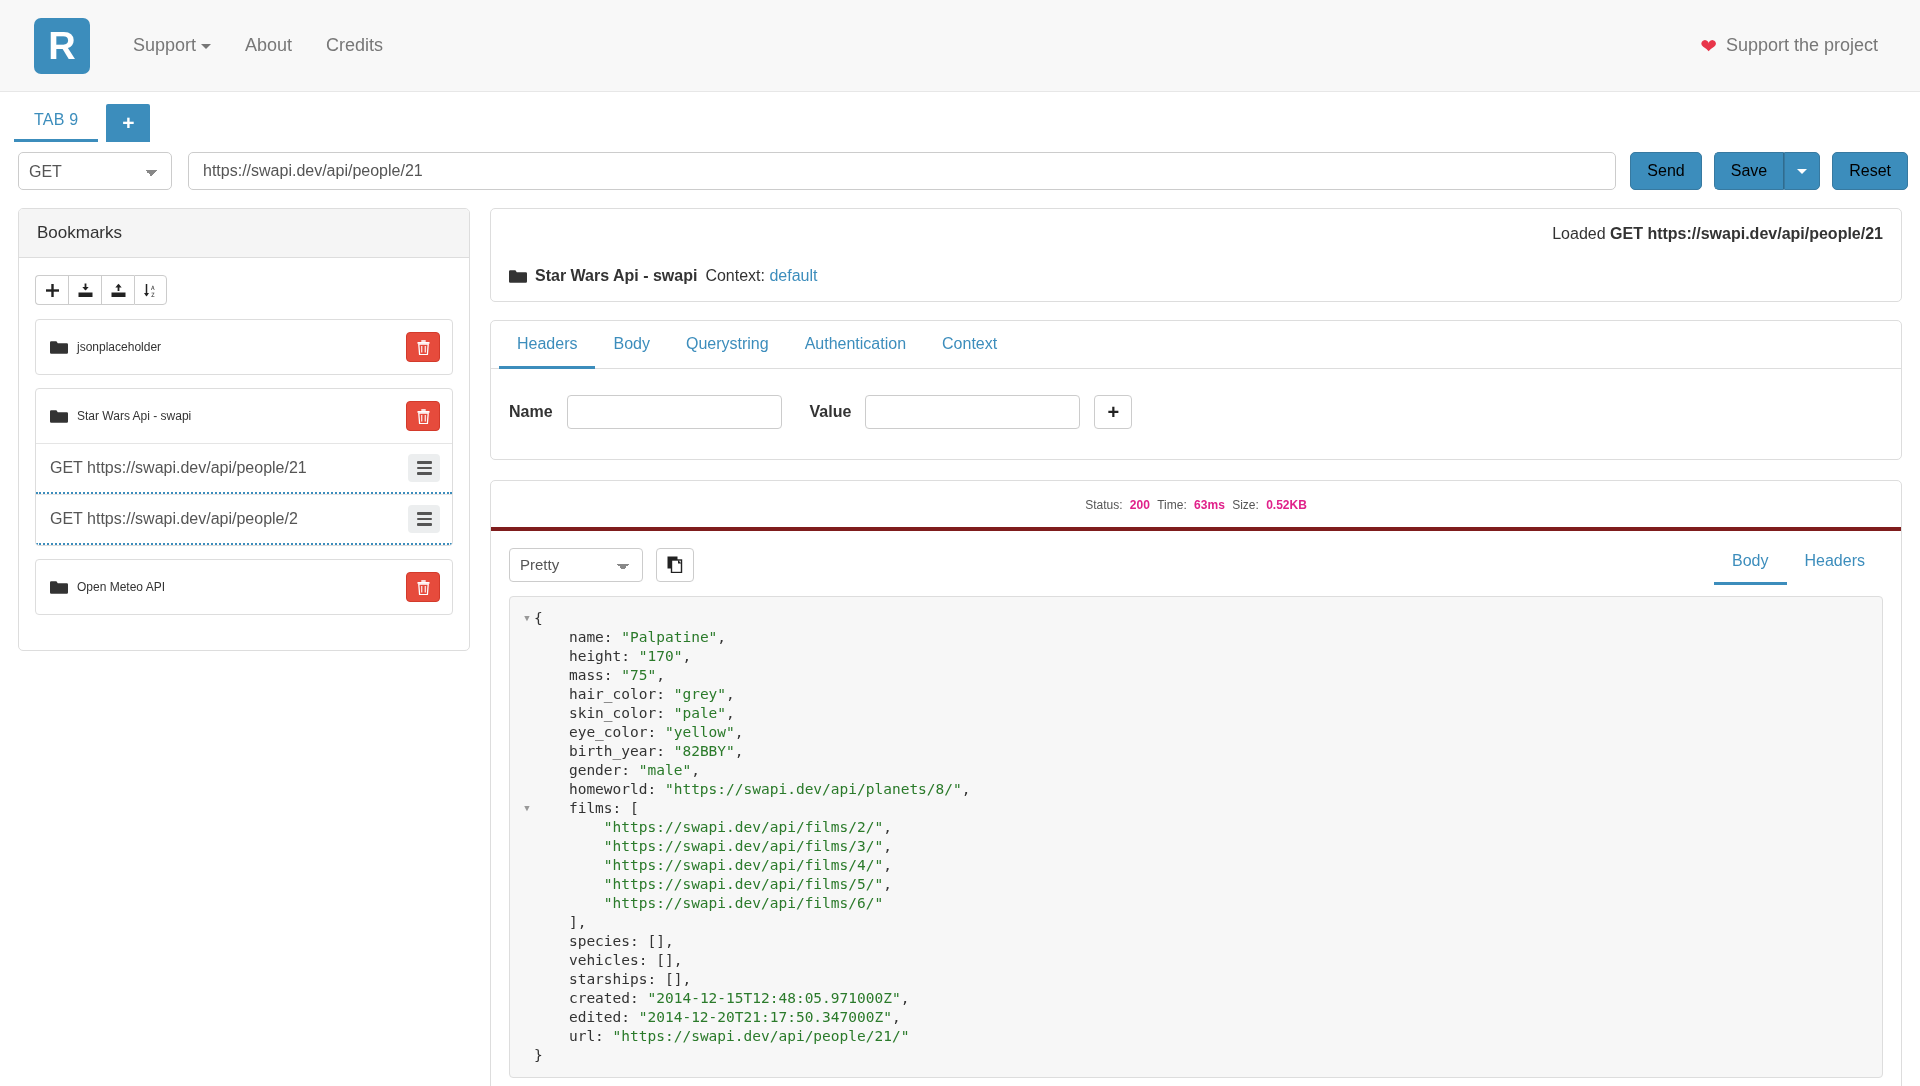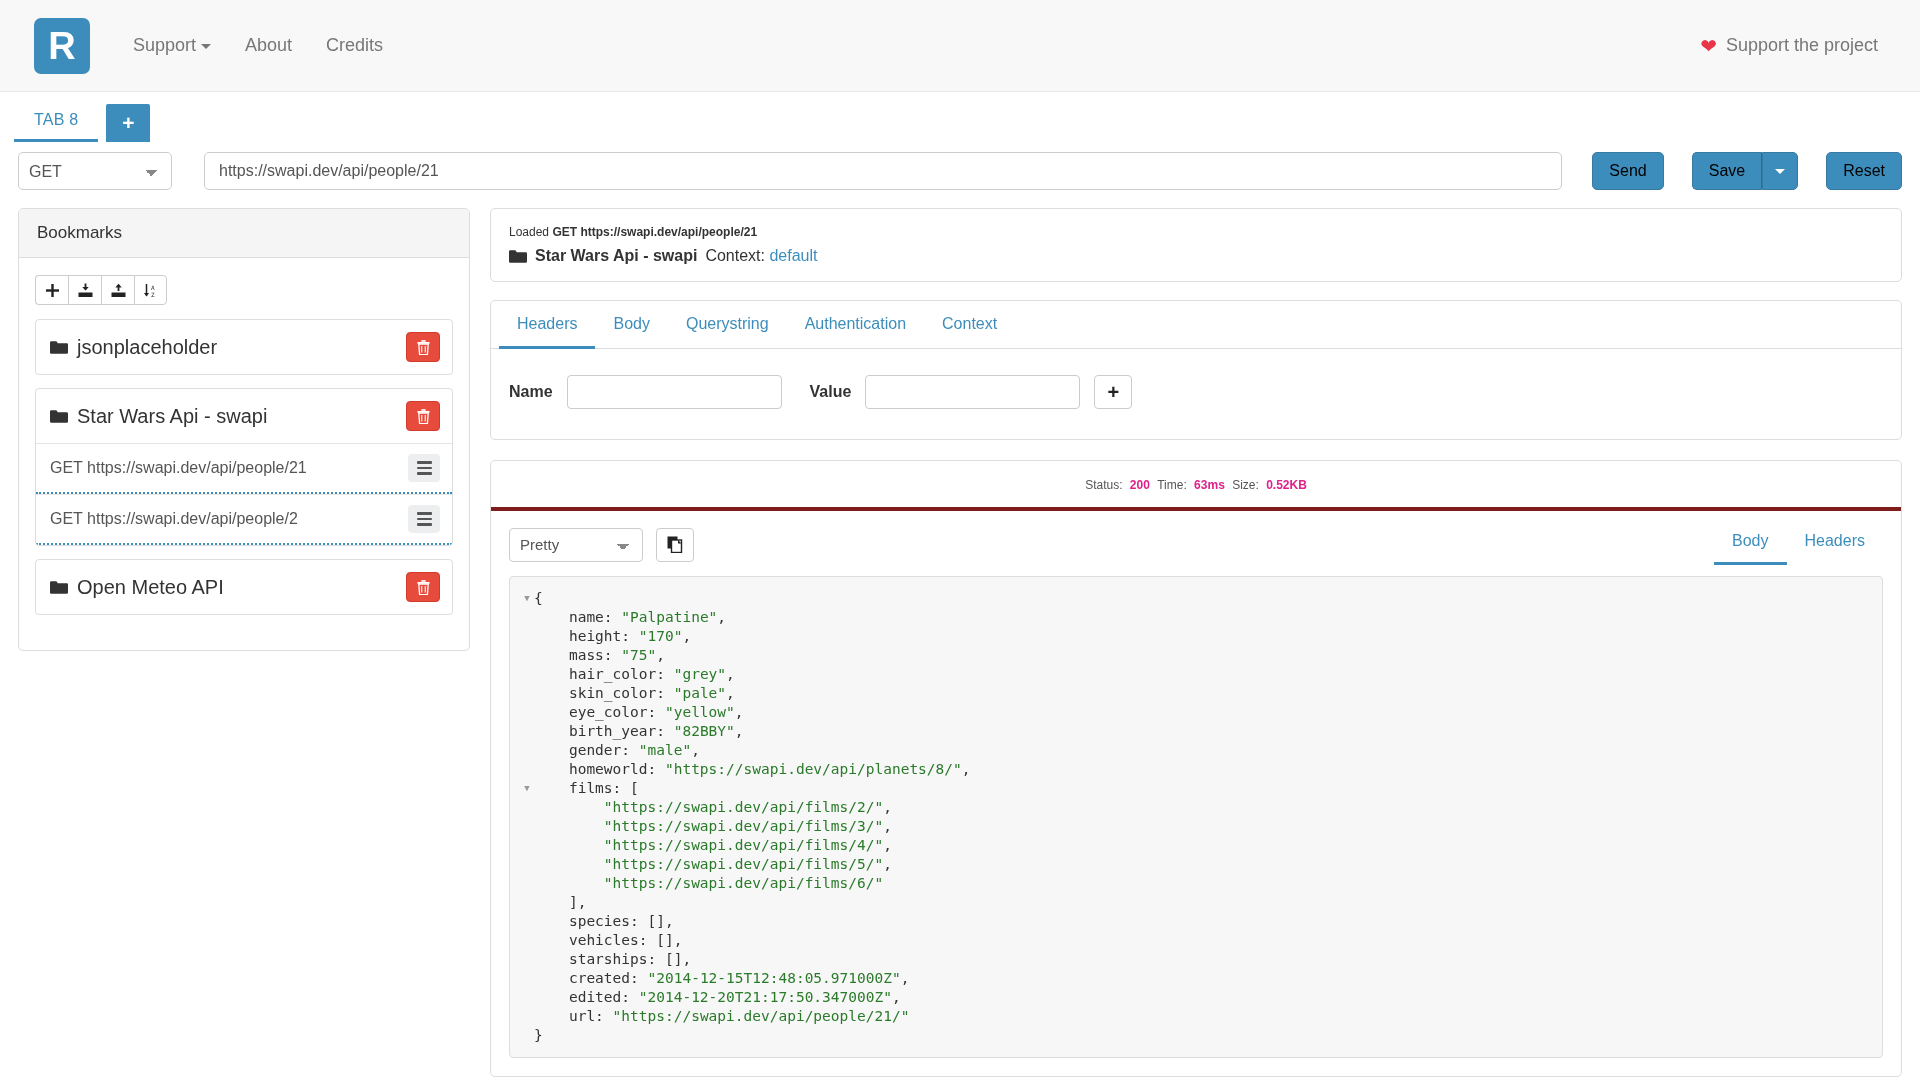--- a/index.html
+++ b/index.html
@@ -87,22 +87,22 @@
     font-size: 21px; font-weight: bold;
     cursor: pointer;
     margin-left: 8px;
     border-radius: 2px 2px 0 0;
   }
 
   
   .reqbar {
     display: flex;
     align-items: center;
-    gap: 16px;
-    padding: 10px 18px 0 18px;
+    gap: 0;
+    padding: 10px 12px 0 18px;
   }
   .method-select {
     width: 154px; height: 38px;
     border: 1px solid #cccccc;
     border-radius: 5px;
     background: #ffffff;
     font-size: 16px;
     color: #555555;
     padding: 0 10px;
     font-family: "Liberation Sans", sans-serif;
@@ -198,21 +198,21 @@
   }
   .bm-folder {
     display: flex; align-items: center;
     justify-content: space-between;
     padding: 12px 12px 12px 14px;
     min-height: 54px;
     cursor: pointer;
   }
   .bm-folder-left { display: flex; align-items: center; gap: 9px; }
   .folder-icon { color: #333333; display: flex; align-items: center; }
-  .bm-folder-label { font-size: 20px; color: #333333; }
+  .bm-folder-label { font-size: 12px; color: #333333; }
   .btn-delete {
     background: #e64b3c;
     border: 1px solid #d33a2b;
     border-radius: 4px;
     width: 34px; height: 30px;
     display: flex; align-items: center; justify-content: center;
     cursor: pointer;
     color: #ffffff;
   }
   .bm-request {
@@ -240,21 +240,21 @@
   
   .right-col { flex: 1 1 auto; min-width: 0; }
 
   .loaded-panel {
     border: 1px solid #dddddd;
     border-radius: 5px;
     padding: 16px 18px;
     margin-bottom: 18px;
     background: #ffffff;
   }
-  .loaded-line1 { font-size: 12px; color: #333333; margin-bottom: 8px; }
+  .loaded-line1 { font-size: 16px; color: #333333; margin-bottom: 24px; text-align: right; }
   .loaded-line1 b { font-weight: bold; }
   .loaded-line2 { font-size: 16px; display: flex; align-items: center; gap: 8px; }
   .loaded-line2 .ctx-group { color: #333333; font-weight: normal; }
   .loaded-line2 b { font-weight: bold; color: #333333; }
   .ctx-value { color: #3c8dbc; cursor: pointer; }
 
   .req-panel {
     border: 1px solid #dddddd;
     border-radius: 5px;
     background: #ffffff;
@@ -404,21 +404,21 @@
     <a class="nav-link">Credits</a>
   </div>
   <div class="nav-spacer"></div>
   <a class="support-link">
     <span class="heart-icon">❤</span>
     <span>Support the project</span>
   </a>
 </div>
 
 <div class="tabstrip">
-  <div class="tab-item">TAB 8</div>
+  <div class="tab-item">TAB 9</div>
   <div class="tab-add">+</div>
 </div>
 
 <div class="reqbar">
   <select class="method-select">
     <option>GET</option>
   </select>
   <input class="url-input" type="text" value="https://swapi.dev/api/people/21" style="">
   <button class="btn btn-send">Send</button>
   <div class="btn-group">

